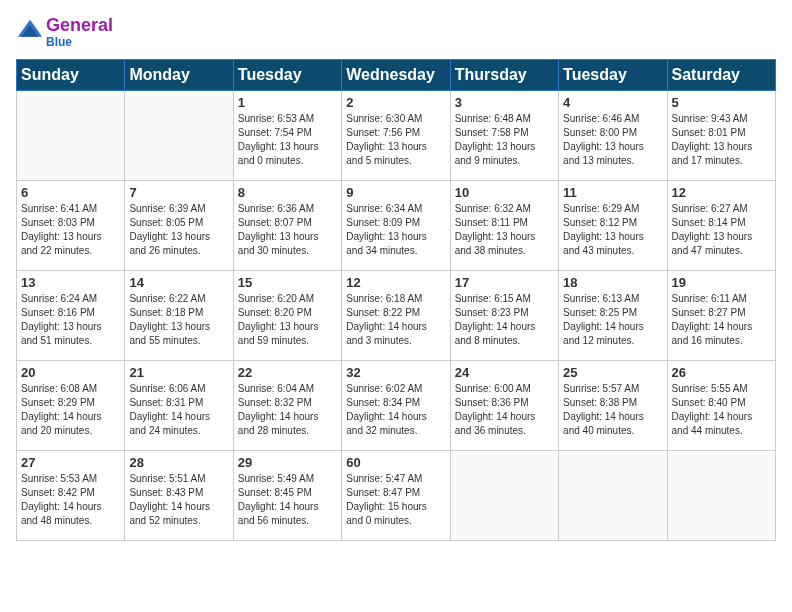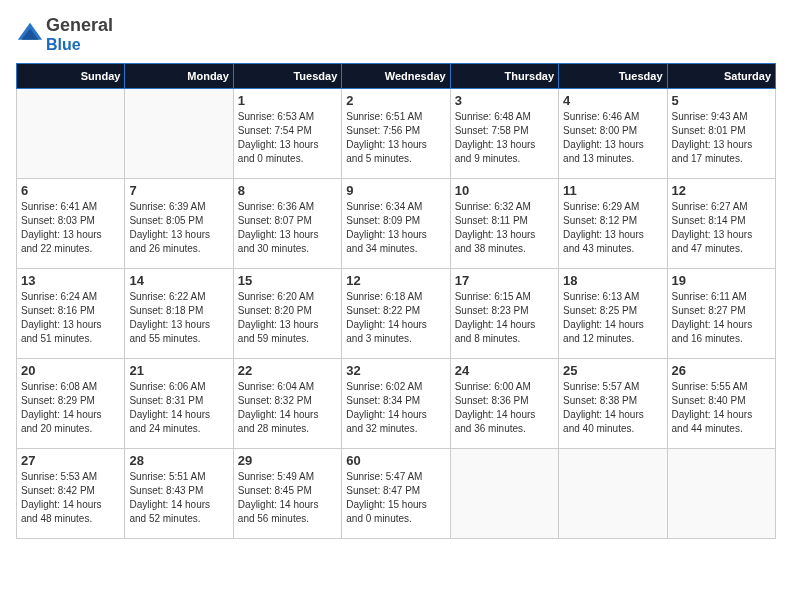--- a/index.html
+++ b/index.html
@@ -21,24 +21,24 @@
       align-items: center;
     }
     .logo-text {
       display: flex;
       flex-direction: column;
       line-height: 1.1;
     }
     .logo-general {
       font-size: 18px;
       font-weight: bold;
-      color: #404040;
+      color: #a21caf;
     }
     .logo-blue {
-      font-size: 16px;
+      font-size: 12px;
       font-weight: bold;
       color: #1a6bbf;
     }
     .logo-icon {
       width: 28px;
       height: 28px;
       margin-right: 2px;
     }
     .title-block {
       text-align: right;
@@ -51,25 +51,25 @@
     .location {
       font-size: 14px;
       color: #555;
     }
     .calendar {
       width: 100%;
       border-collapse: collapse;
       font-size: 11px;
     }
     .calendar th {
-      background: #0f172a;
+      background: #0c4a6e;
       color: #fff;
       padding: 6px 4px;
-      text-align: right;
-      font-size: 11px;
+      text-align: left;
+      font-size: 16px;
       font-weight: bold;
       border: 1px solid #2a75c7;
     }
     .calendar td {
       border: 1px solid #ccc;
       vertical-align: top;
       padding: 4px;
       height: 90px;
       width: calc(100% / 7);
       color: #333;
@@ -122,21 +122,21 @@
         <td class="empty"></td>
         <td class="empty"></td>
         <td>
           <span class="day-number">1</span>
           <div class="day-info">Sunrise: 6:53 AM
 Sunset: 7:54 PM
 Daylight: 13 hours and 0 minutes.</div>
         </td>
         <td>
           <span class="day-number">2</span>
-          <div class="day-info">Sunrise: 6:51 AM
+          <div class="day-info">Sunrise: 6:30 AM
 Sunset: 7:56 PM
 Daylight: 13 hours and 5 minutes.</div>
         </td>
         <td>
           <span class="day-number">3</span>
           <div class="day-info">Sunrise: 6:48 AM
 Sunset: 7:58 PM
 Daylight: 13 hours and 9 minutes.</div>
         </td>
         <td>

